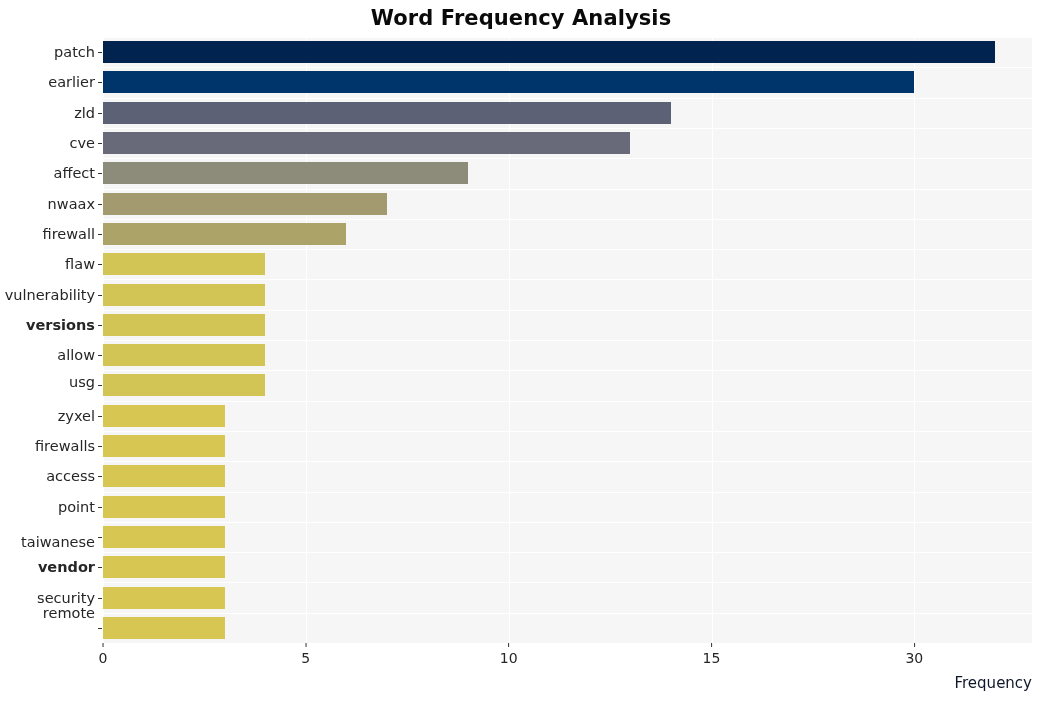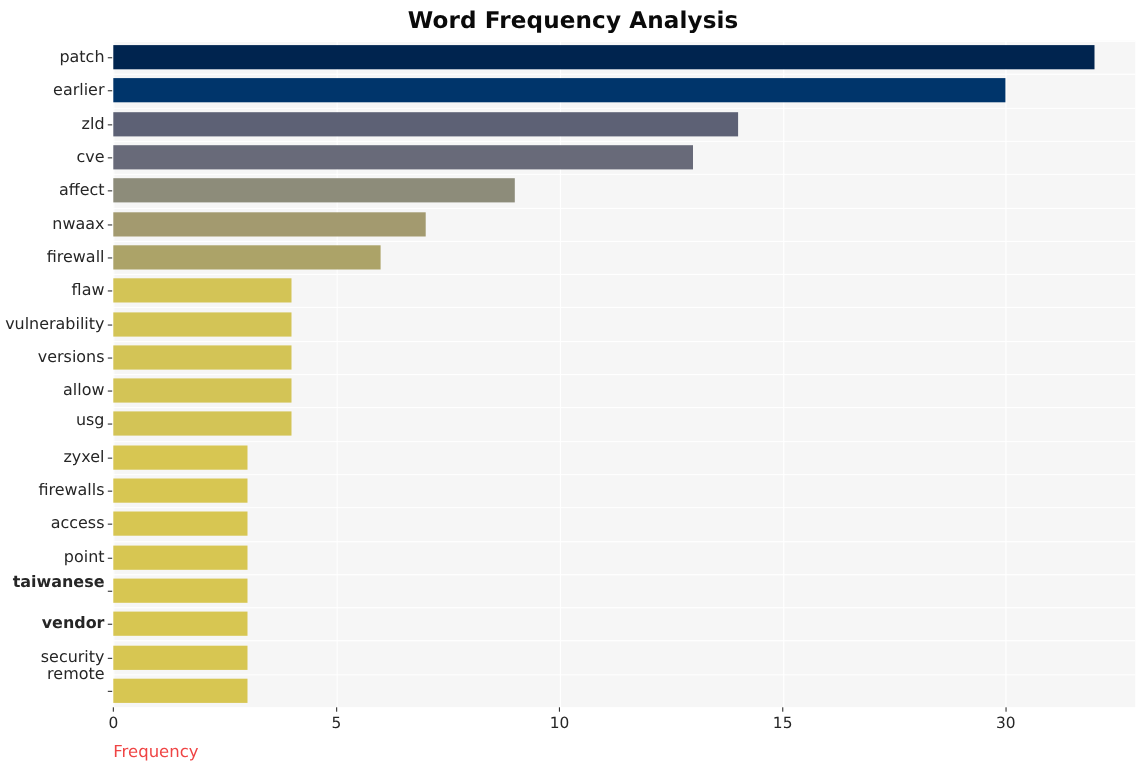--- a/index.html
+++ b/index.html
@@ -132,50 +132,50 @@
     width: 4px;
     height: 1px;
     background: #333333;
   }
 
   .xaxis-label {
     position: absolute;
     left: 103px;
     top: 674px;
     width: 929px;
-    text-align: left;
+    text-align: right;
     font-size: 15px;
-    color: #ef4444;
+    color: #0f172a;
   }
 </style>
 </head>
 <body>
 
 <div class="figure">
 
   <div class="chart-title">Word Frequency Analysis</div>
 
   <div class="ylabels">
       <div class="ylabel" style="top: 8.15px;">patch</div>
       <div class="ylabel" style="top: 38.45px;">earlier</div>
       <div class="ylabel" style="top: 68.75px;">zld</div>
       <div class="ylabel" style="top: 99.05px;">cve</div>
       <div class="ylabel" style="top: 129.35px;">affect</div>
       <div class="ylabel" style="top: 159.65px;">nwaax</div>
       <div class="ylabel" style="top: 189.95px;">firewall</div>
       <div class="ylabel" style="top: 220.25px;">flaw</div>
       <div class="ylabel" style="top: 250.55px;">vulnerability</div>
-      <div class="ylabel" style="top: 280.85px;">versions</div>
+      <div class="ylabel" style="top: 280.85px; font-weight: bold;">versions</div>
       <div class="ylabel" style="top: 311.15px;">allow</div>
       <div class="ylabel" style="top: 338px;">usg</div>
       <div class="ylabel" style="top: 371.75px; padding-left: 12px;">zyxel</div>
       <div class="ylabel" style="top: 402.05px;">firewalls</div>
       <div class="ylabel" style="top: 432.35px;">access</div>
       <div class="ylabel" style="top: 462.65px;">point</div>
-      <div class="ylabel" style="top: 486px; font-weight: bold;">taiwanese</div>
+      <div class="ylabel" style="top: 498px;">taiwanese</div>
       <div class="ylabel" style="top: 523.25px; font-weight: bold;">vendor</div>
       <div class="ylabel" style="top: 553.55px;">security</div>
       <div class="ylabel" style="top: 569px; text-align: right;">remote</div>
     </div>
 
   <div class="plot-area">
     <div class="gridlines">
         <div class="vgrid" style="left: 0px;"></div>
         <div class="vgrid" style="left: 202.838px;"></div>
         <div class="vgrid" style="left: 405.677px;"></div>

